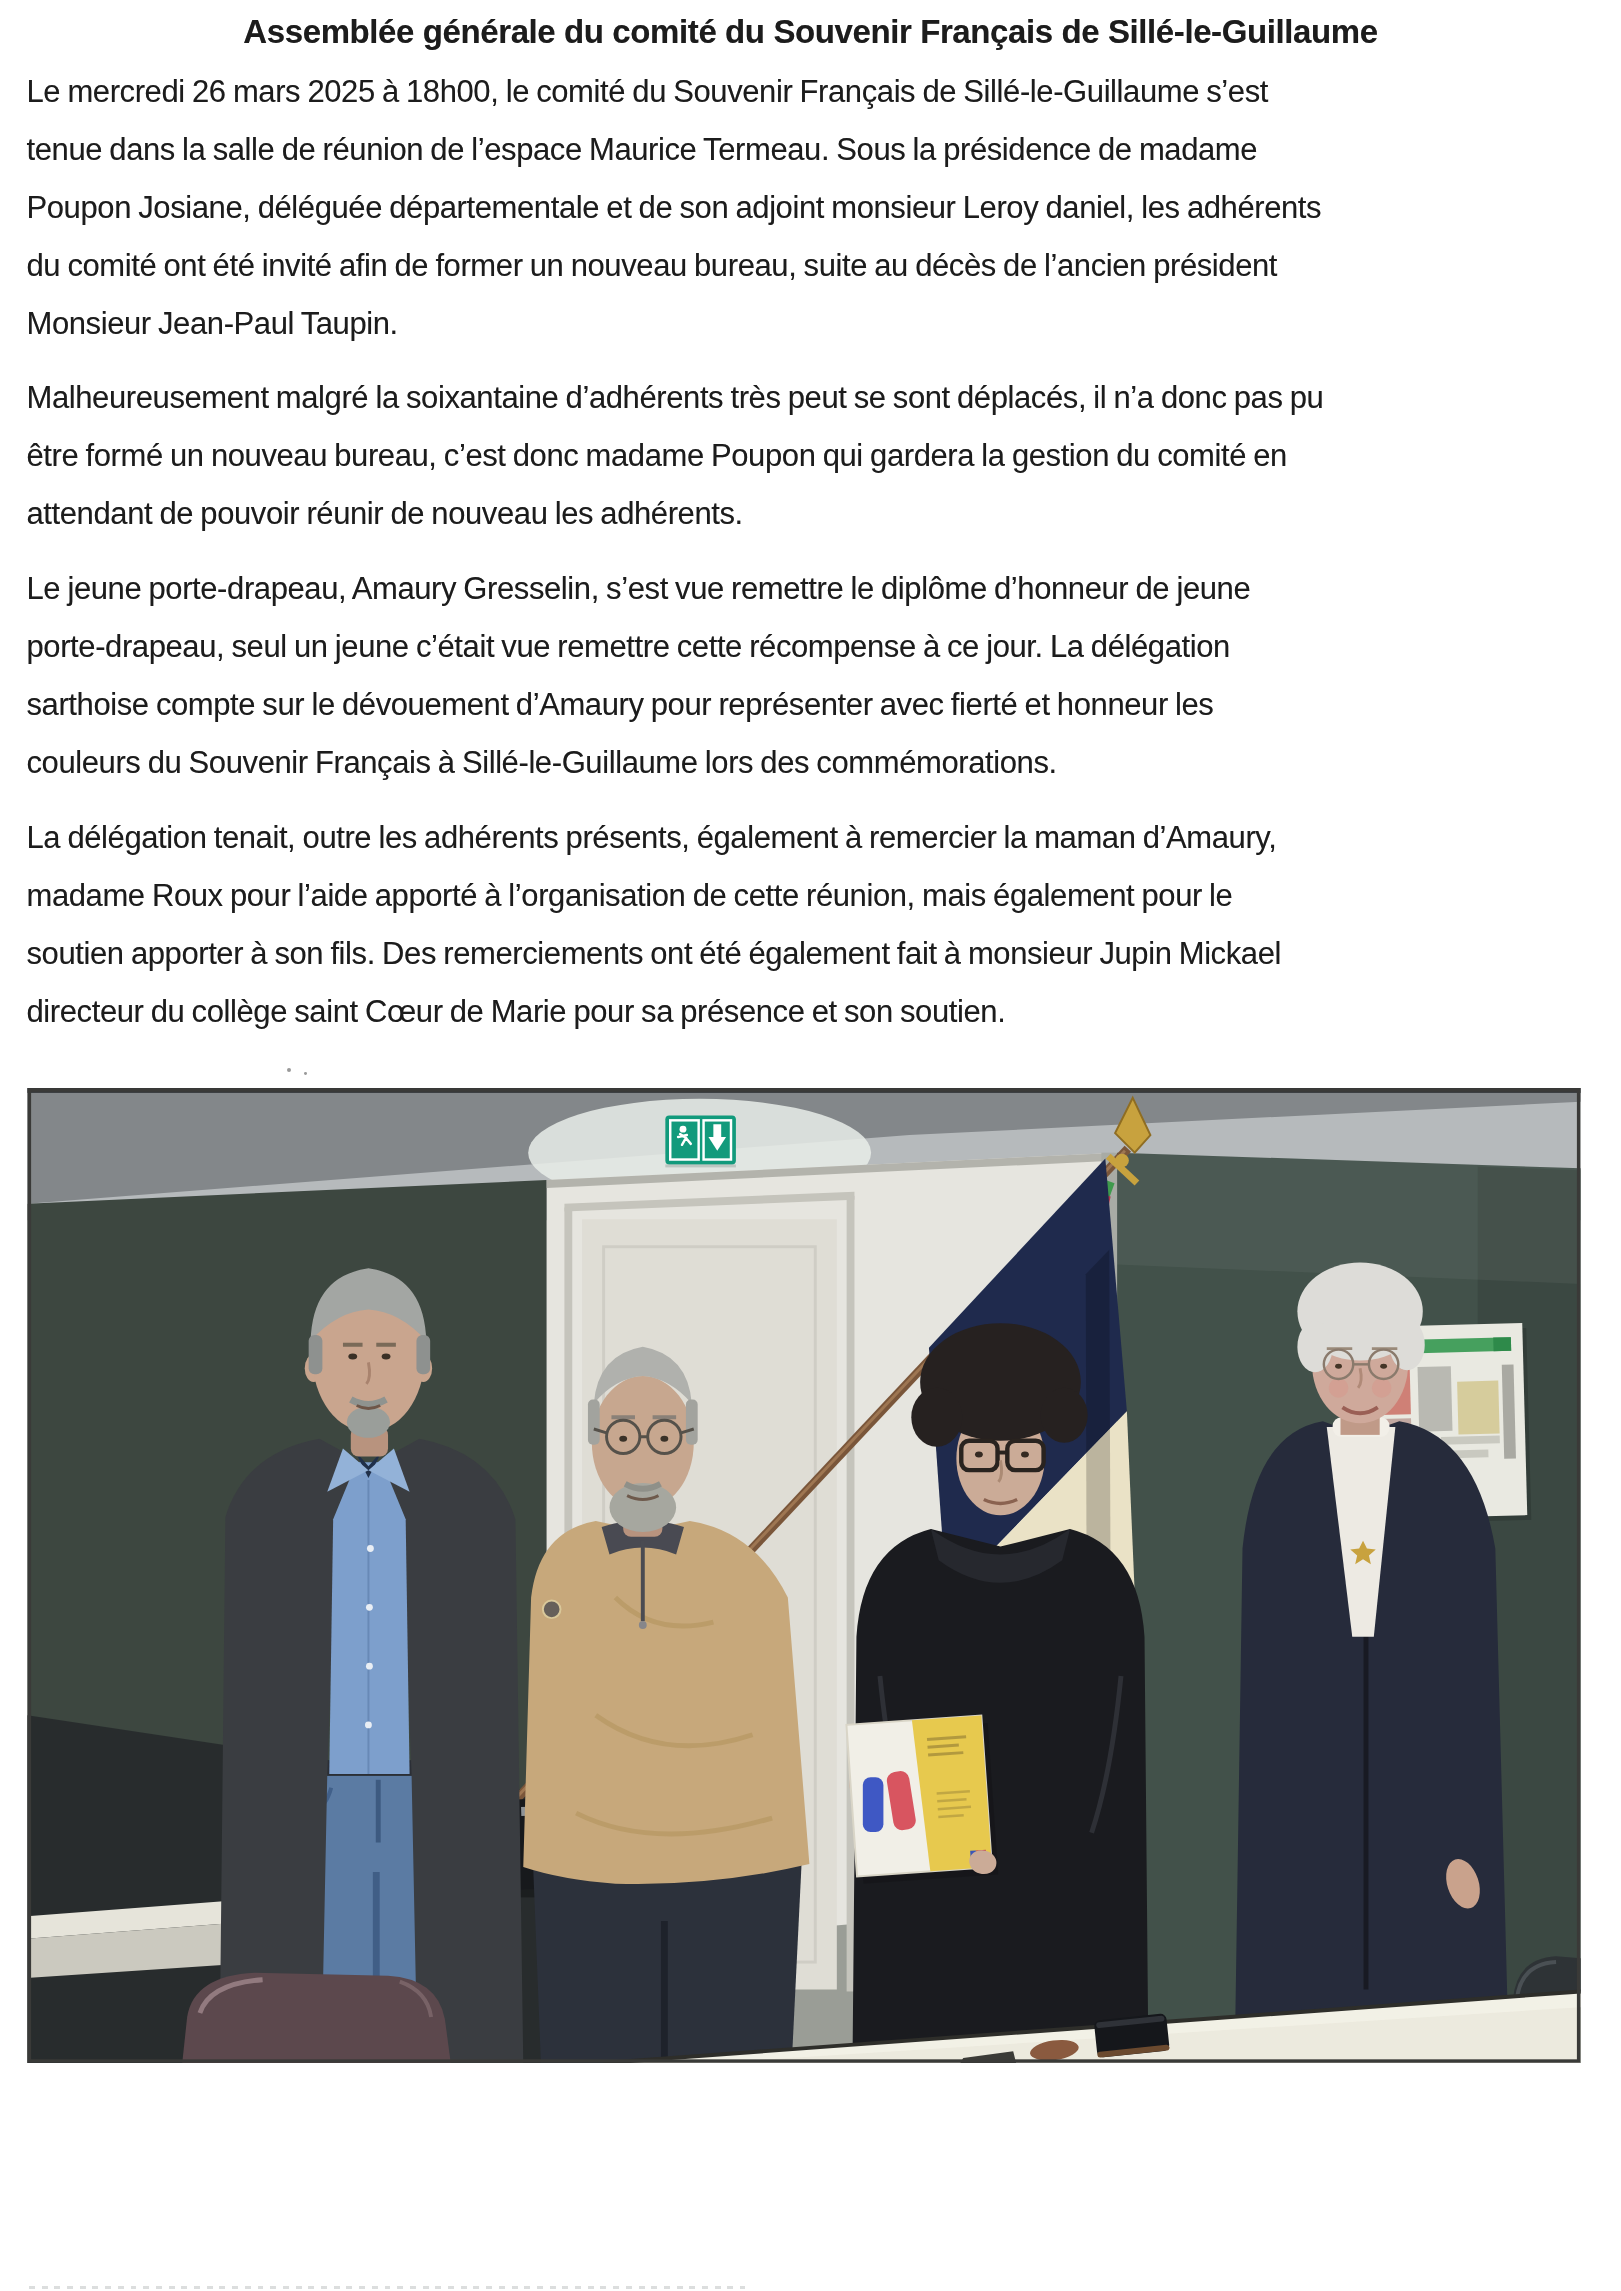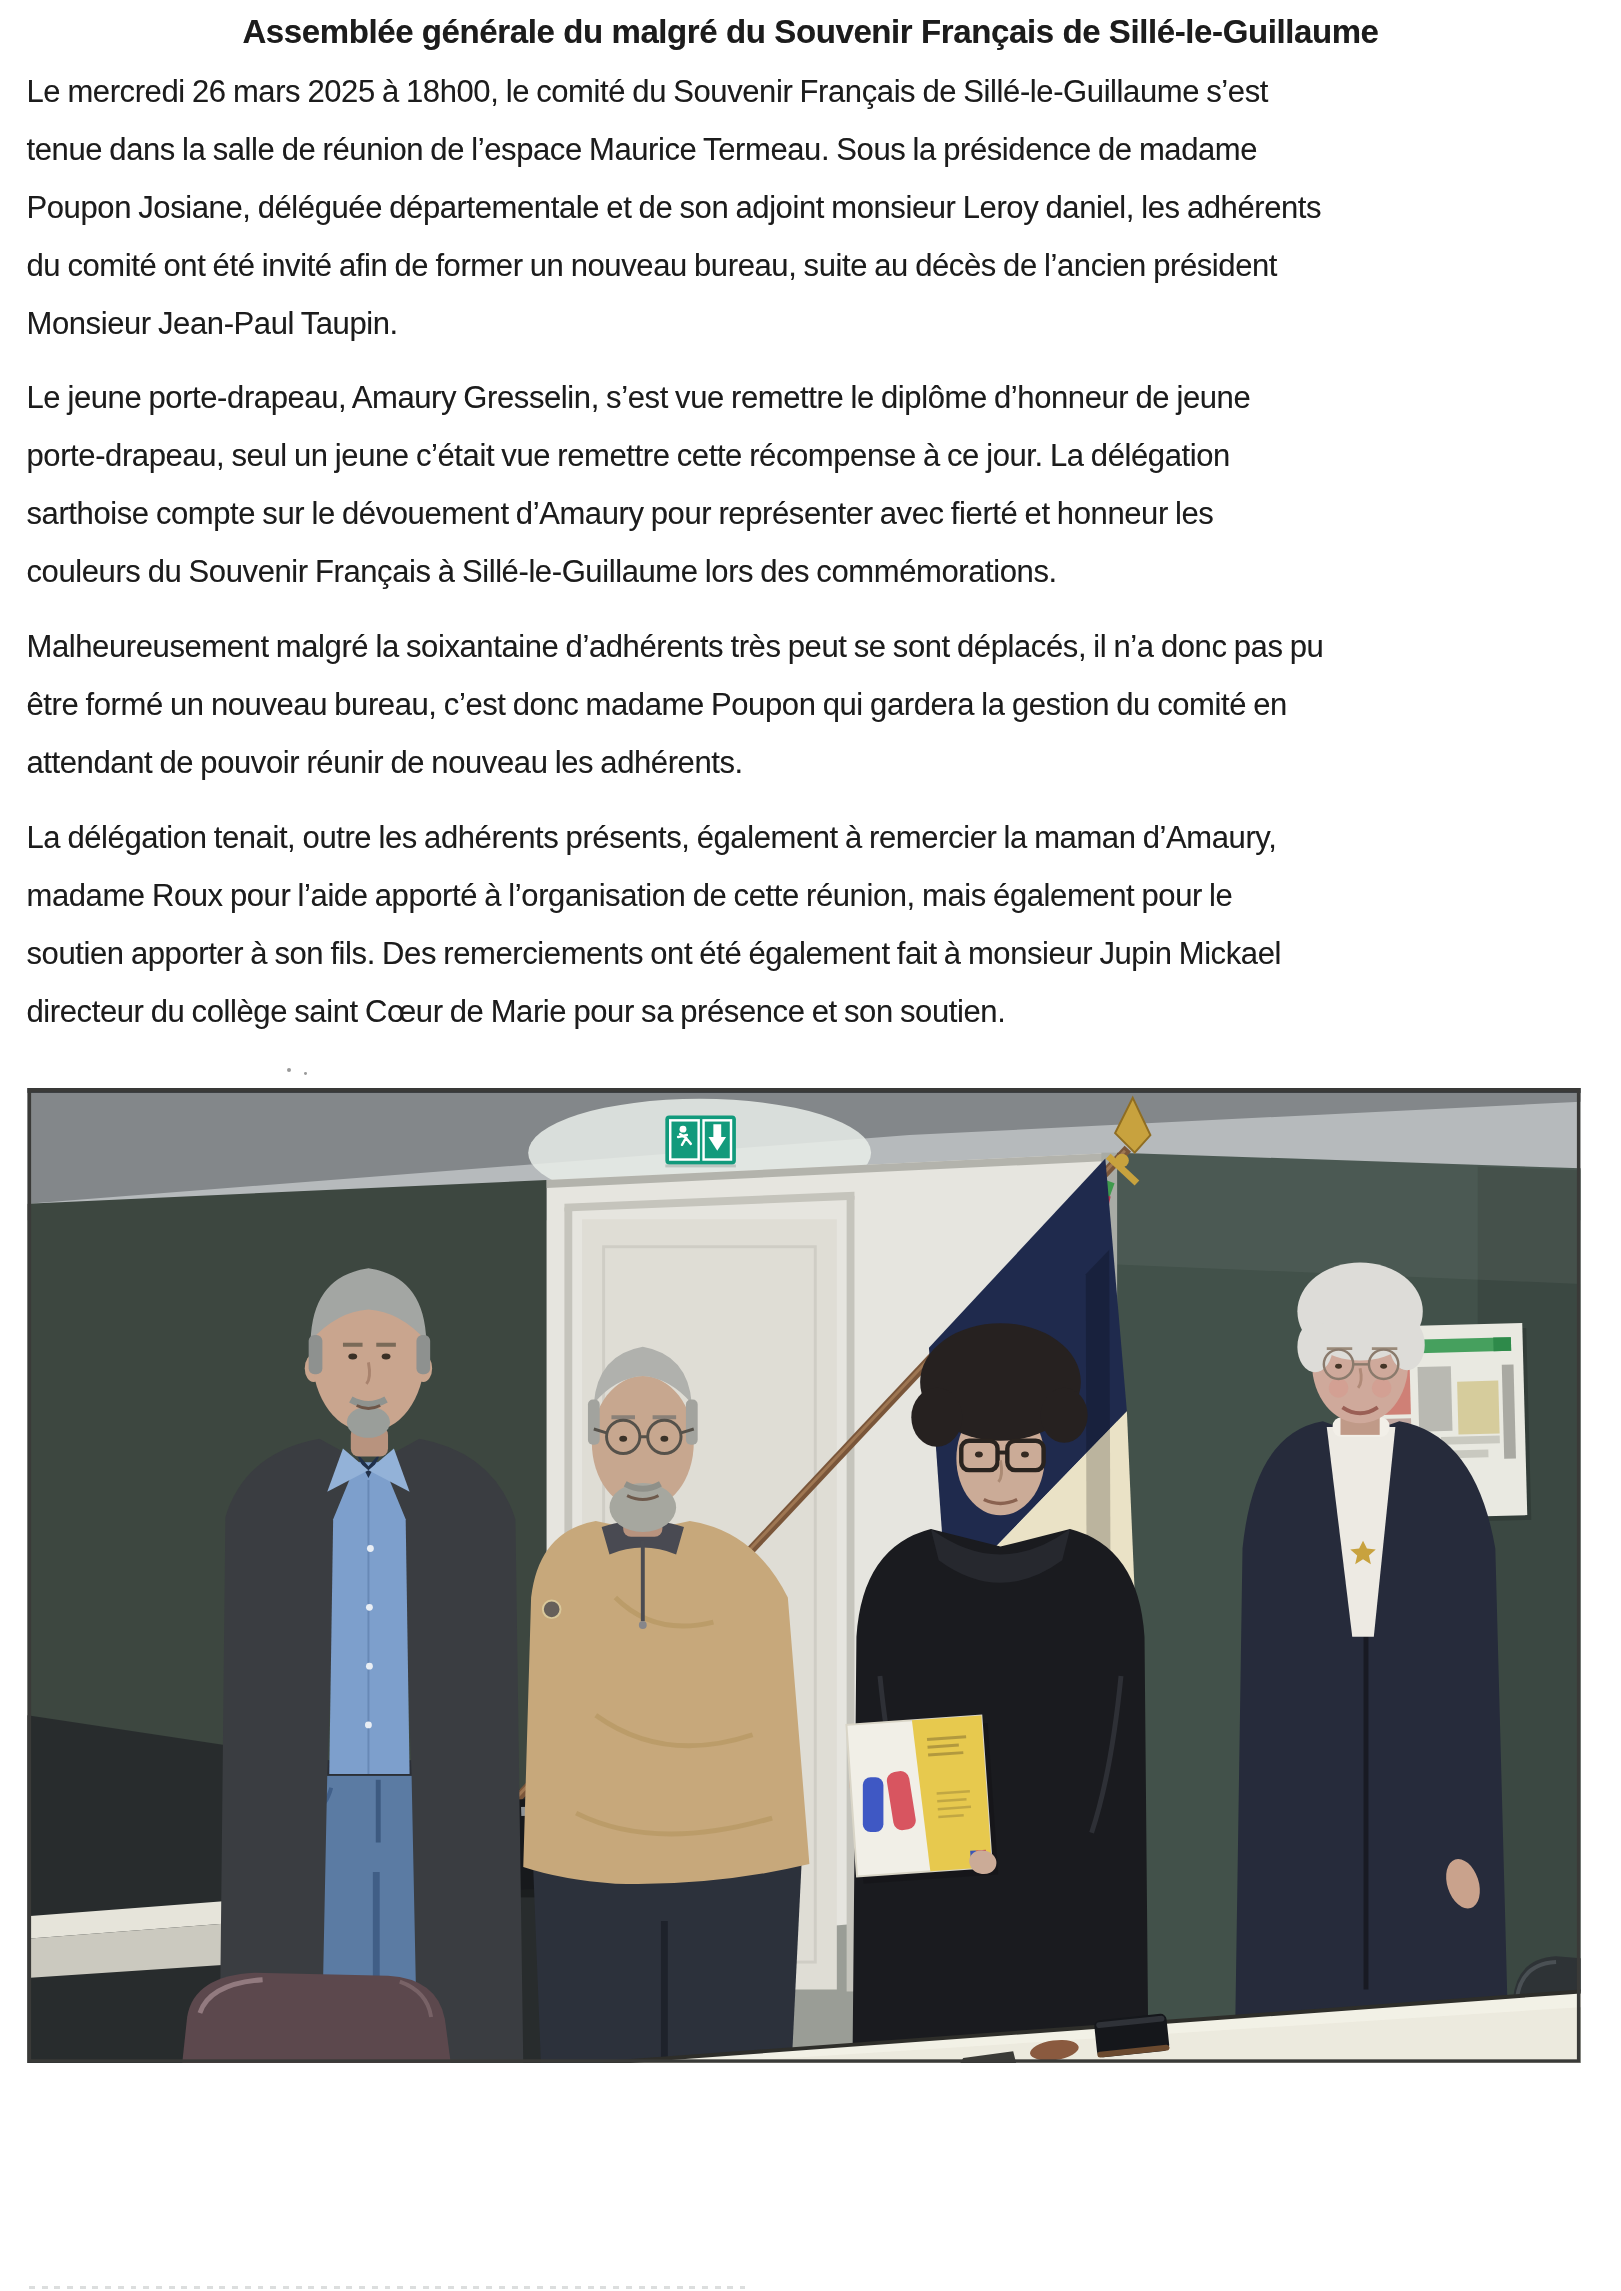--- a/index.html
+++ b/index.html
@@ -35,33 +35,33 @@
     position:absolute;left:29px;top:2286px;width:716px;height:2.9px;opacity:.35;
     background:repeating-linear-gradient(90deg,#9aa0a0 0 5.9px,transparent 5.9px 12.7px);
   }
 </style>
 </head>
 <body>
 
 <div class="page">
 
   <div class="text-col">
-    <h1 class="doc-title">Assemblée générale du malgré du Souvenir Français de Sillé-le-Guillaume</h1>
+    <h1 class="doc-title">Assemblée générale du comité du Souvenir Français de Sillé-le-Guillaume</h1>
     <p class="doc-par first">Le mercredi 26 mars 2025 à 18h00, le comité du Souvenir Français de Sillé-le-Guillaume s’est
 tenue dans la salle de réunion de l’espace Maurice Termeau. Sous la présidence de madame
 Poupon Josiane, déléguée départementale et de son adjoint monsieur Leroy daniel, les adhérents
 du comité ont été invité afin de former un nouveau bureau, suite au décès de l’ancien président
 Monsieur Jean-Paul Taupin.</p>
+    <p class="doc-par">Malheureusement malgré la soixantaine d’adhérents très peut se sont déplacés, il n’a donc pas pu
+être formé un nouveau bureau, c’est donc madame Poupon qui gardera la gestion du comité en
+attendant de pouvoir réunir de nouveau les adhérents.</p>
     <p class="doc-par">Le jeune porte-drapeau, Amaury Gresselin, s’est vue remettre le diplôme d’honneur de jeune
 porte-drapeau, seul un jeune c’était vue remettre cette récompense à ce jour. La délégation
 sarthoise compte sur le dévouement d’Amaury pour représenter avec fierté et honneur les
 couleurs du Souvenir Français à Sillé-le-Guillaume lors des commémorations.</p>
-    <p class="doc-par">Malheureusement malgré la soixantaine d’adhérents très peut se sont déplacés, il n’a donc pas pu
-être formé un nouveau bureau, c’est donc madame Poupon qui gardera la gestion du comité en
-attendant de pouvoir réunir de nouveau les adhérents.</p>
     <p class="doc-par">La délégation tenait, outre les adhérents présents, également à remercier la maman d’Amaury,
 madame Roux pour l’aide apporté à l’organisation de cette réunion, mais également pour le
 soutien apporter à son fils. Des remerciements ont été également fait à monsieur Jupin Mickael
 directeur du collège saint Cœur de Marie pour sa présence et son soutien.</p>
   </div>
 
   <div class="speck" style="left:287px;top:1068px;width:3.9px;height:3.9px;"></div>
   <div class="speck" style="left:304px;top:1072px;width:2.9px;height:2.9px;"></div>
 
   <div class="photo">

